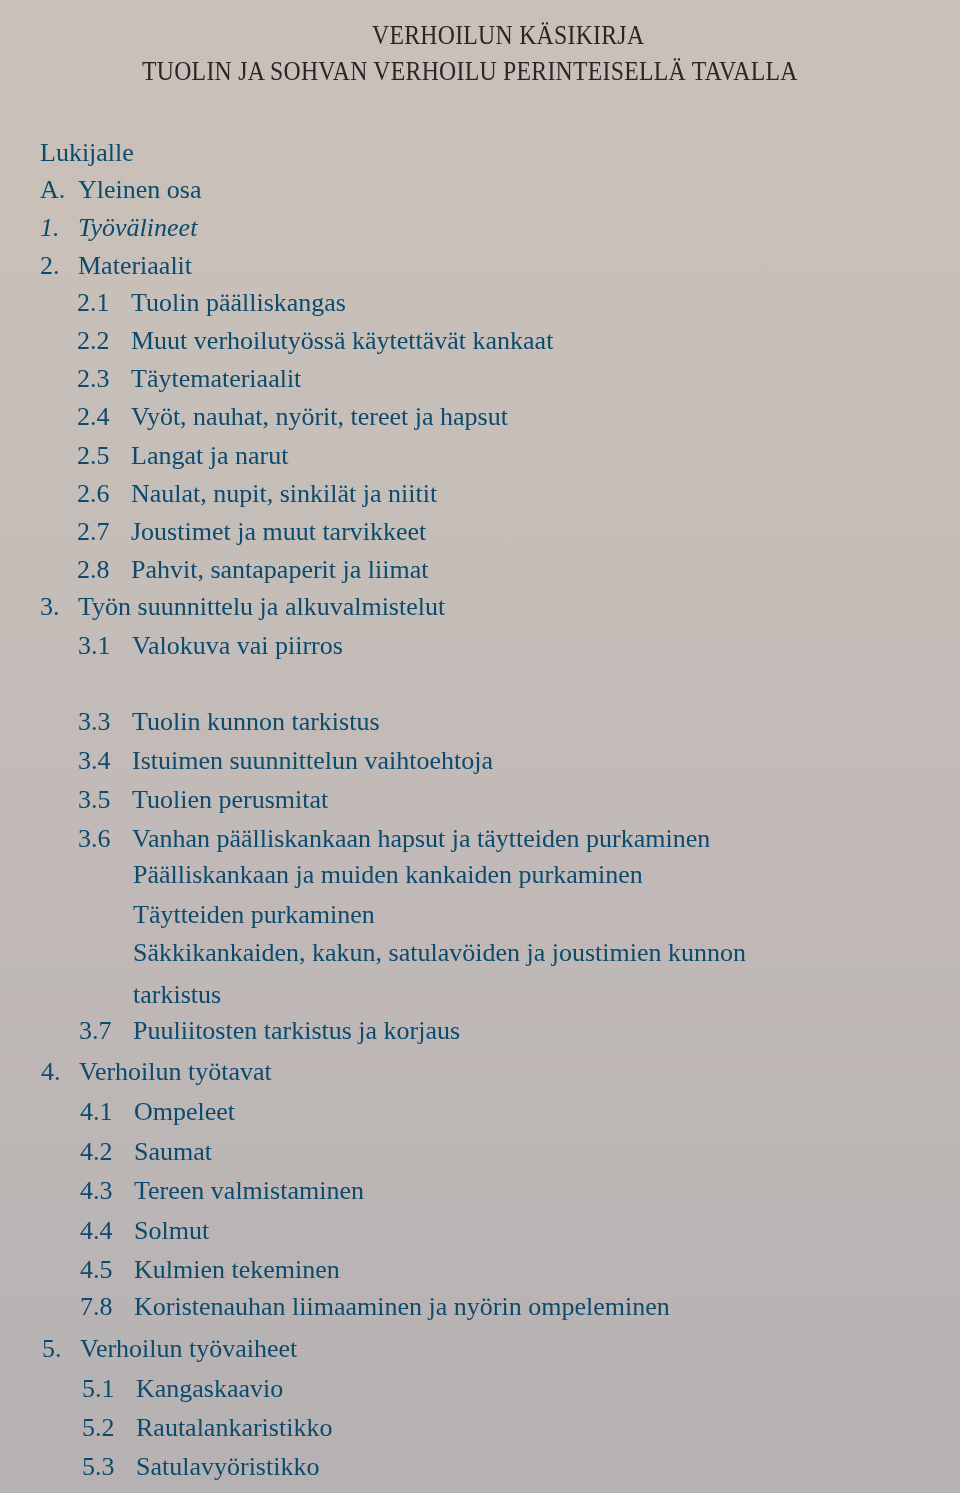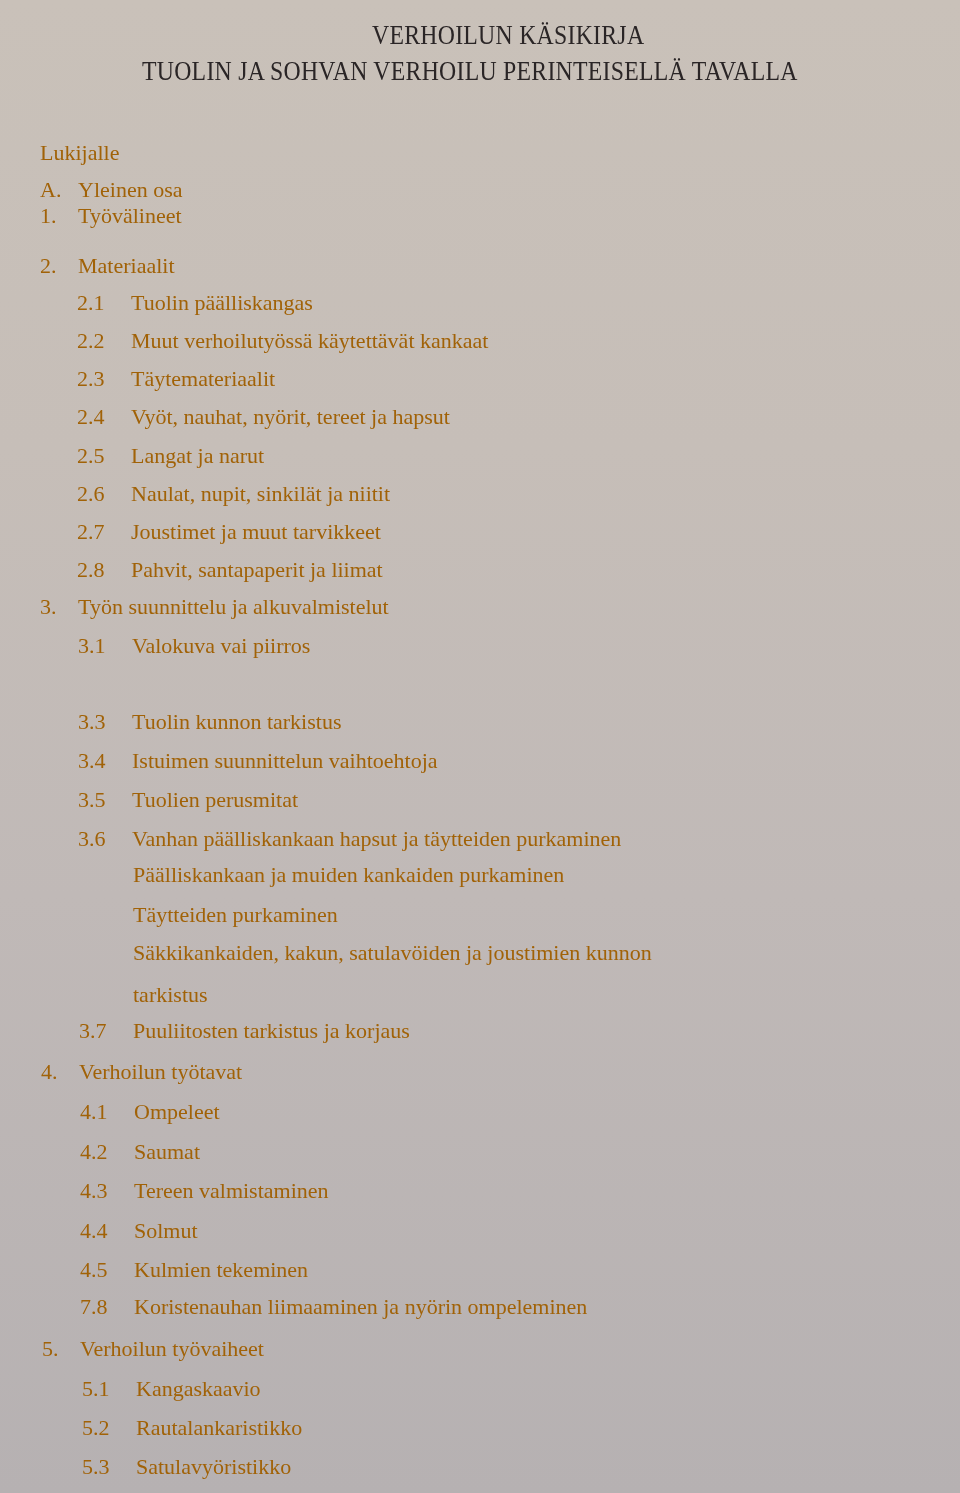--- a/index.html
+++ b/index.html
@@ -43,23 +43,23 @@
     .toc {
       position: absolute;
       left: 0; top: 0;
       width: 960px;
       height: 1493px;
     }
     .toc-row {
       position: absolute;
       white-space: nowrap;
       font-family: "Liberation Serif", serif;
-      font-size: 22px;
+      font-size: 26px;
       line-height: 30px;
-      color: #a16207;
+      color: #0c4a6e;
     }
     .toc-num {
       display: inline-block;
     }
     .lvl1 .toc-num { width: 38px; }
     .lvl2 .toc-num { width: 54px; }
     .toc-text { display: inline-block; }
   </style>
 </head>
 <body>
@@ -73,21 +73,21 @@
 
   <div class="toc">
 
     <div class="toc-row" style="left:40px; top:138px;">
       <span class="toc-text">Lukijalle</span>
     </div>
 
     <div class="toc-row lvl1" style="left:40px; top:175px;">
       <span class="toc-num">A.</span><span class="toc-text">Yleinen osa</span>
     </div>
-    <div class="toc-row lvl1" style="left:40px; top:201px;">
+    <div class="toc-row lvl1" style="left:40px; top:213px;font-style:italic;">
       <span class="toc-num">1.</span><span class="toc-text">Työvälineet</span>
     </div>
     <div class="toc-row lvl1" style="left:40px; top:251px;">
       <span class="toc-num">2.</span><span class="toc-text">Materiaalit</span>
     </div>
 
     <div class="toc-row lvl2" style="left:77px; top:288px;">
       <span class="toc-num">2.1</span><span class="toc-text">Tuolin päälliskangas</span>
     </div>
     <div class="toc-row lvl2" style="left:77px; top:326px;">

